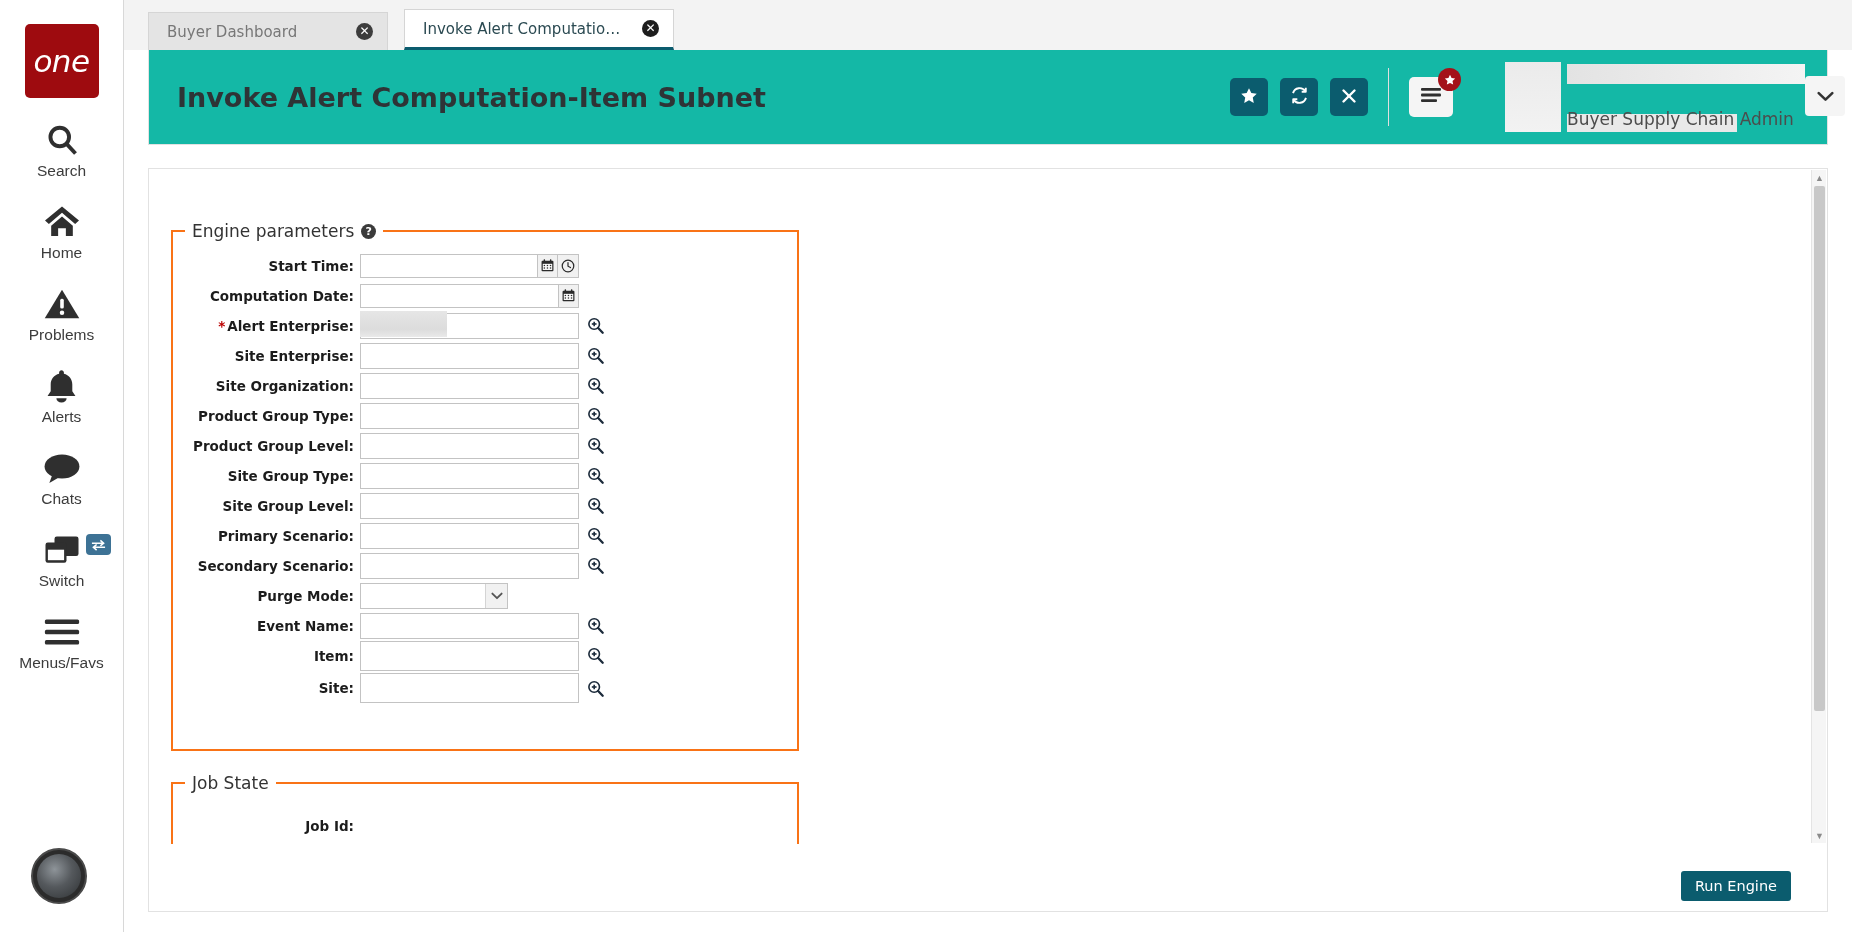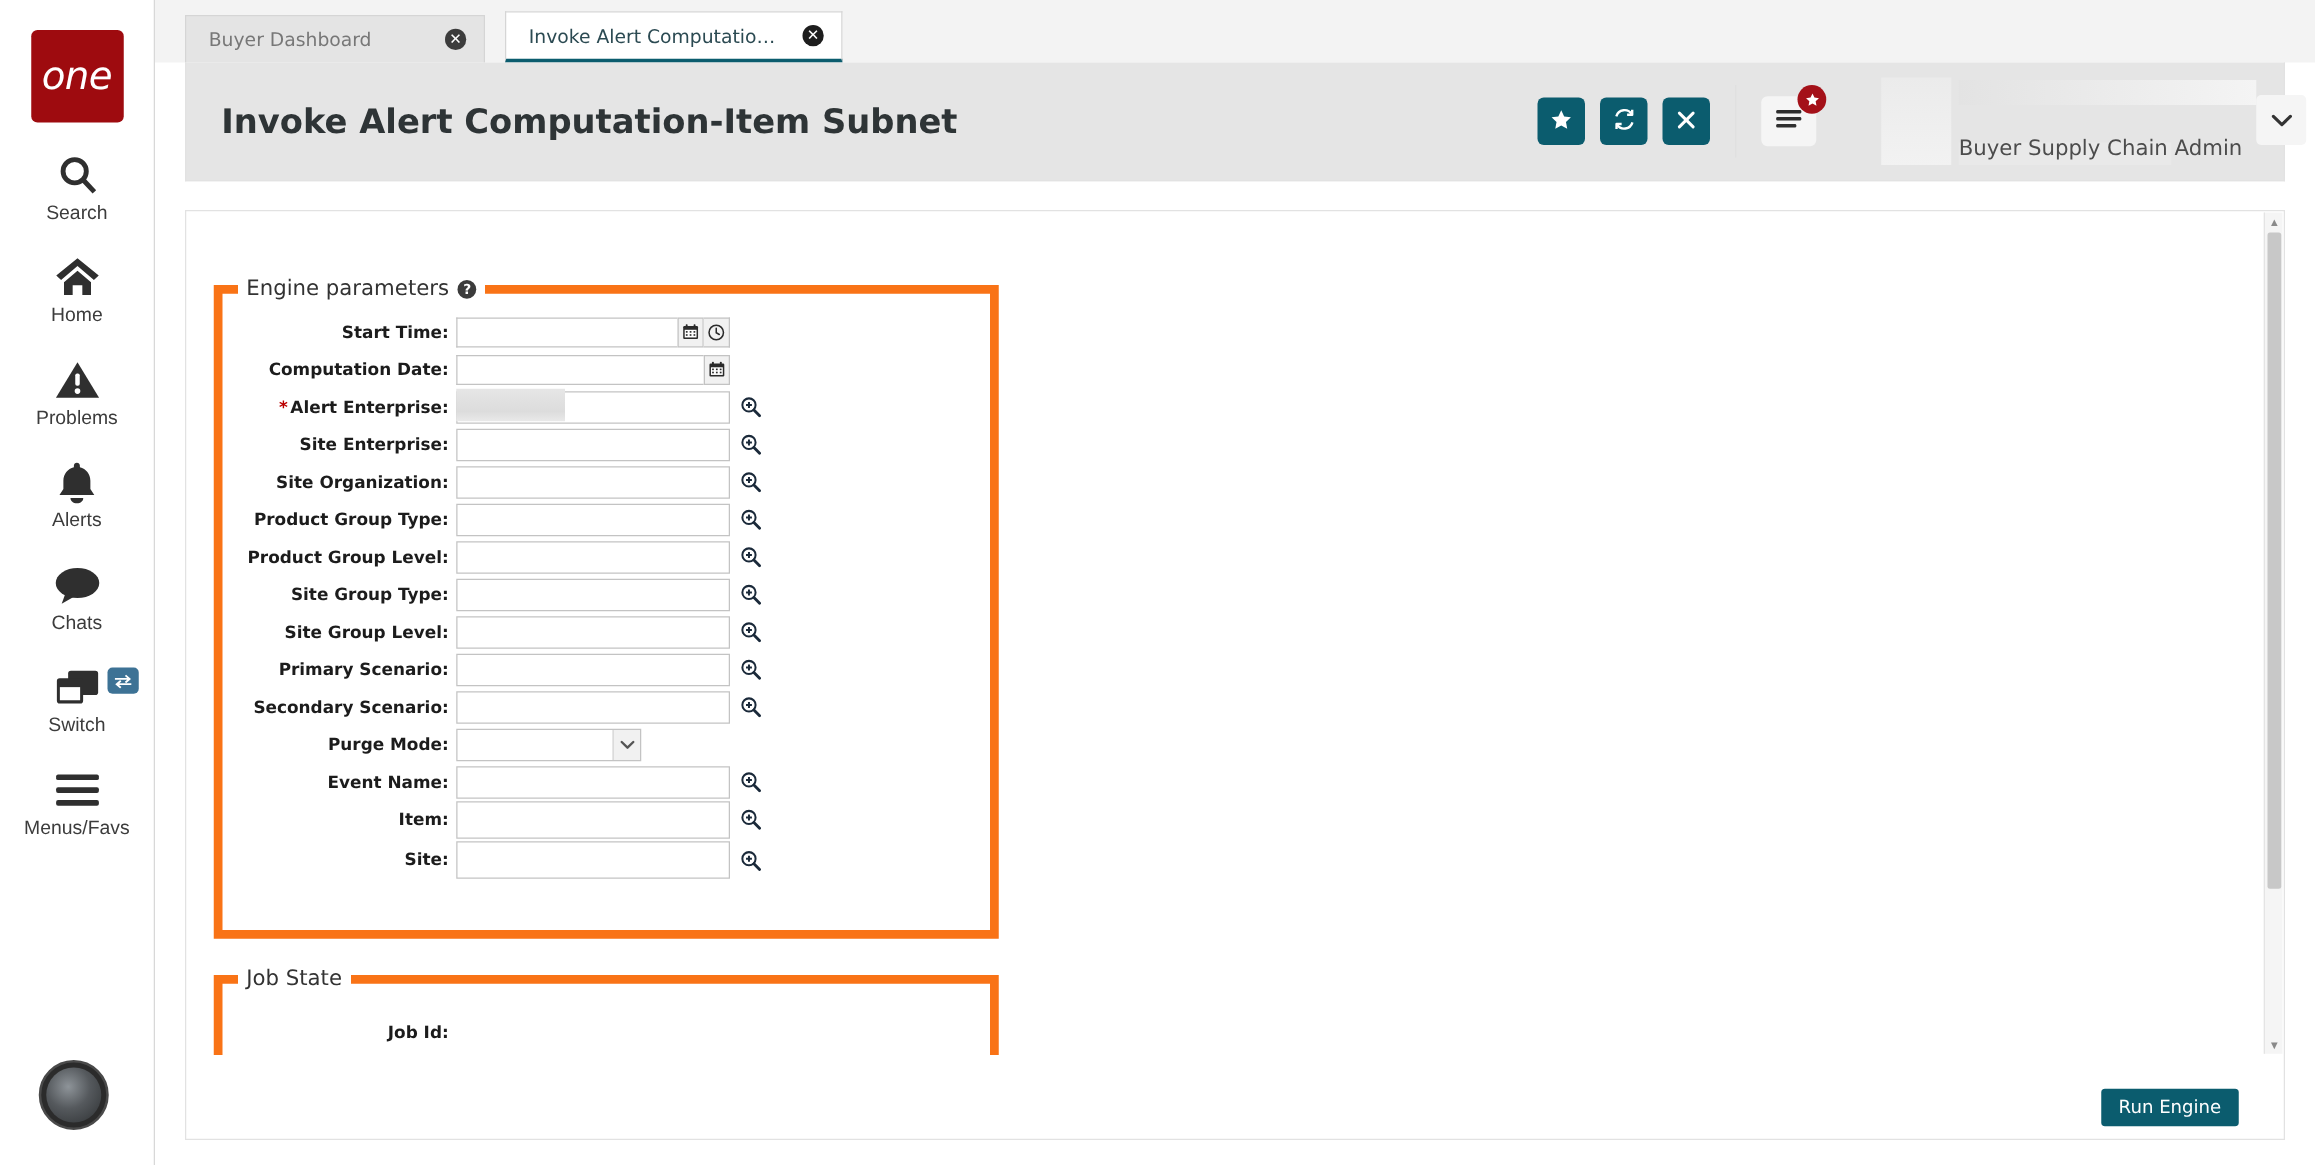--- a/index.html
+++ b/index.html
@@ -152,21 +152,21 @@
     flex: 0 0 auto;
     font-family: "DejaVu Sans", sans-serif;
   }
   .tab.active .tab-close { background: #1d1d1d; }
 
   
   .page-header {
     position: absolute;
     left: 148px; top: 50px;
     width: 1680px; height: 95px;
-    background: #e5e5e5;
+    background: #14b8a6;
     border: 1px solid #e2e2e2;
     border-top: none;
     display: flex;
     align-items: center;
   }
   .page-title {
     margin-left: 28px;
     font-size: 27px;
     font-weight: bold;
     color: #2e3436;
@@ -279,21 +279,21 @@
     position: absolute;
     left: 0; top: 0;
     width: 1650px;
     height: 675px;
     overflow: hidden;
   }
 
   
   fieldset.panel {
     position: absolute;
-    border: 7px solid #f97316;
+    border: 2px solid #f97316;
     margin: 0;
     padding: 0;
   }
   fieldset.engine {
     left: 22px; top: 52px;
     width: 628px;
     height: 530px;
   }
   fieldset.jobstate {
     left: 22px; top: 604px;

